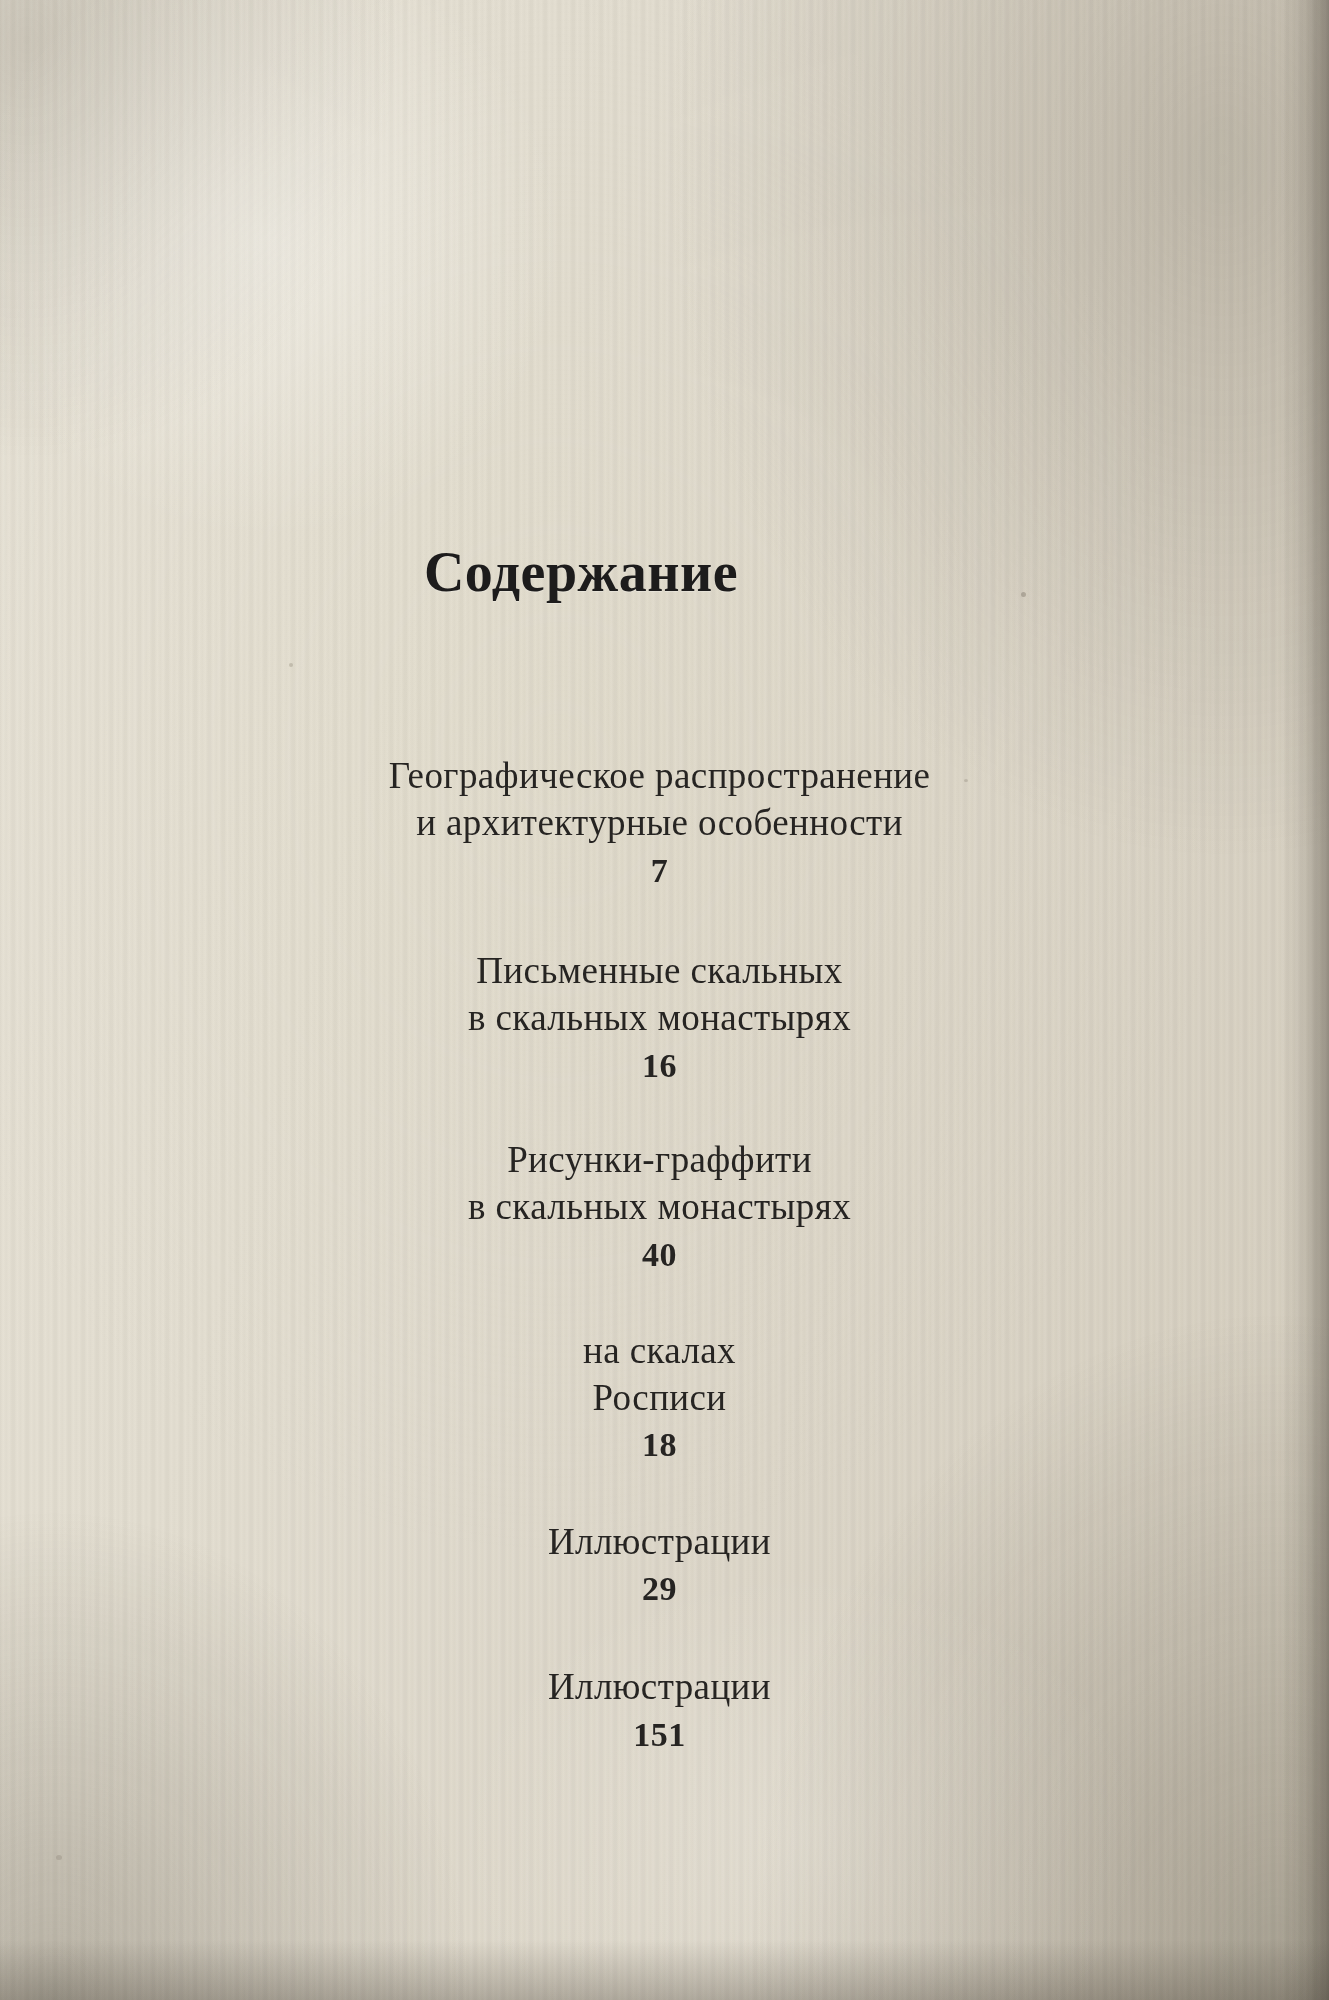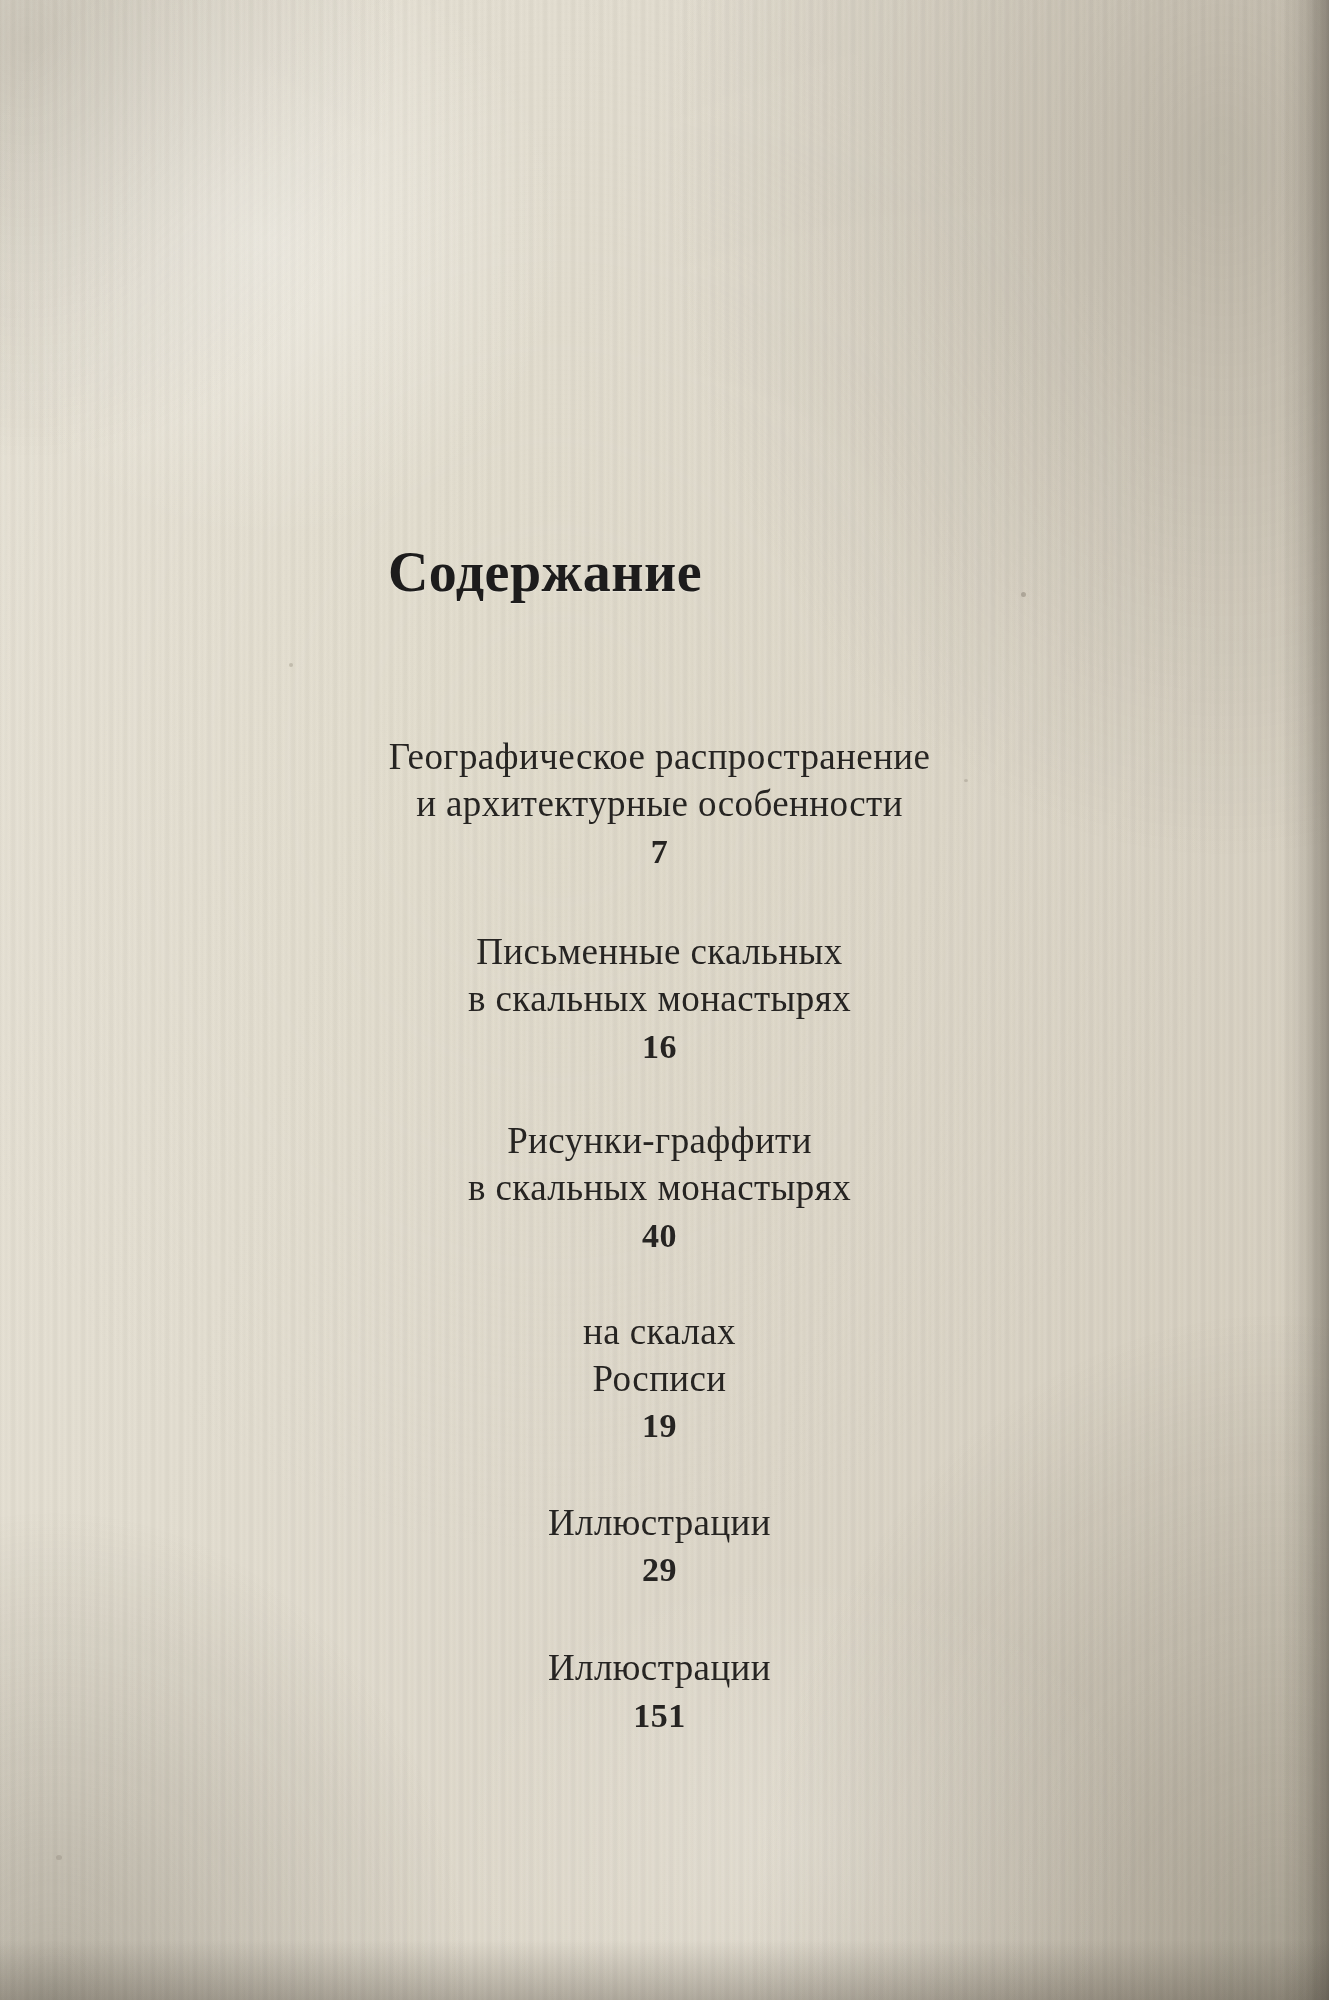--- a/index.html
+++ b/index.html
@@ -77,24 +77,25 @@
     top: 540px;
     left: 0;
     width: 1099px;
     text-align: center;
     font-size: 56px;
     font-weight: bold;
     color: #1d1c1c;
     letter-spacing: 0.5px;
     text-indent: -9px;
     text-shadow: 0 1px 0 rgba(255,255,255,0.25);
+    padding-left: 36px;
   }
   .entries {
     position: absolute;
-    top: 733px;
+    top: 752px;
     left: 0;
     width: 1329px;
   }
   .entry {
     width: 1329px;
     text-align: center;
     color: #262422;
     margin-bottom: 54px;
   }
   .entry .line {
@@ -158,21 +159,21 @@
 
       <div class="entry e2">
         <div class="line">Рисунки-граффити</div>
         <div class="line">в скальных монастырях</div>
         <div class="page-num">40</div>
       </div>
 
       <div class="entry e3">
         <div class="line">на скалах</div>
         <div class="line">Росписи</div>
-        <div class="page-num">19</div>
+        <div class="page-num">18</div>
       </div>
 
       <div class="entry e4">
         <div class="line">Иллюстрации</div>
         <div class="page-num">29</div>
       </div>
 
       <div class="entry e5">
         <div class="line">Иллюстрации</div>
         <div class="page-num">151</div>

